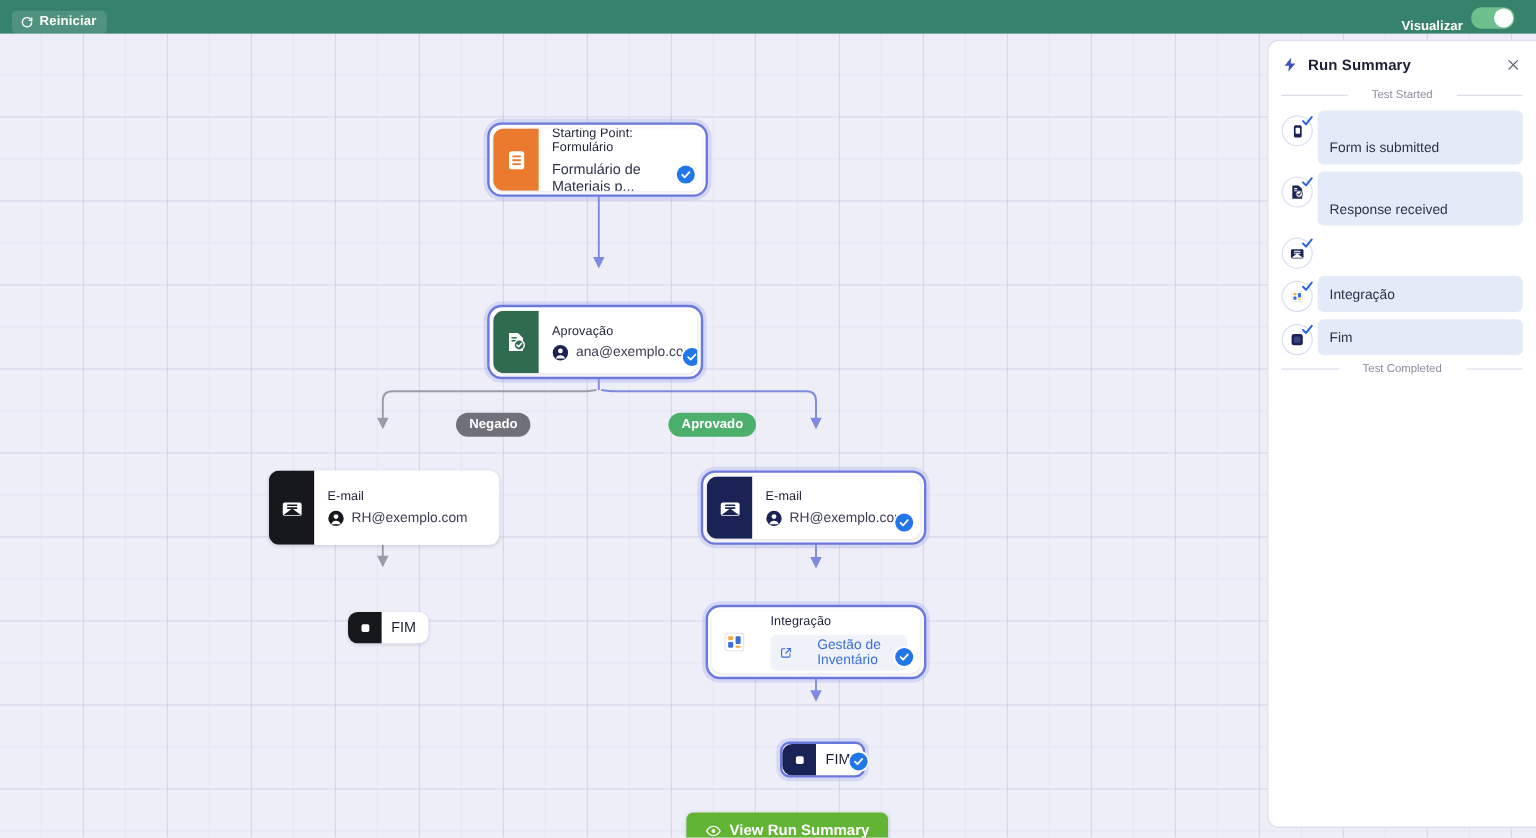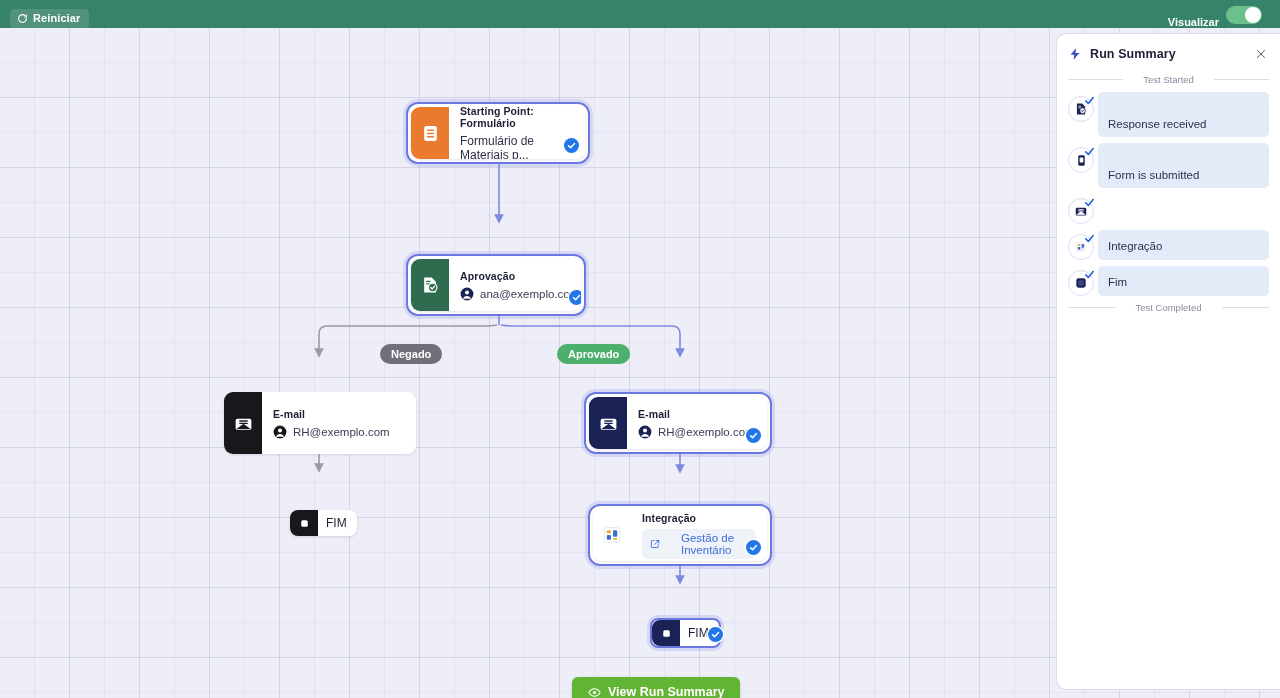--- a/index.html
+++ b/index.html
@@ -90,21 +90,21 @@
     width: 38px; flex: 0 0 38px;
     display: flex; align-items: center; justify-content: center;
   }
   .body-pane {
     flex: 1; background: #ffffff;
     padding: 9px 11px 9px 11px;
     display: flex; flex-direction: column; justify-content: center;
     gap: 5px;
     position: relative;
   }
-  .node-title { font-size: 10.5px; font-weight: 700; color: #1d2035; letter-spacing: .1px; }
+  .node-title { font-size: 10.5px; font-weight: 400; color: #1d2035; letter-spacing: .1px; }
   .node-sub { font-size: 11.5px; color: #3a3d52; display: flex; align-items: center; gap: 6px; }
   .node-sub.plain { font-size: 12px; color: #2d3047; }
   .check {
     position: absolute; right: 6px; bottom: 6px;
     width: 15px; height: 15px; border-radius: 50%;
     background: #2176e8;
     display: flex; align-items: center; justify-content: center;
     box-shadow: 0 0 0 1.5px #ffffff;
   }
   .check svg { display:block; }
@@ -489,49 +489,49 @@
   </div>
 
   <div class="rs-divider">
     <span class="line"></span>
     <span class="txt">Test Started</span>
     <span class="line"></span>
   </div>
 
   <div class="rs-row tall">
     <div class="rs-icon-wrap">
+      <svg width="13" height="13" viewBox="0 0 24 24">
+          <rect x="6" y="2.5" width="12" height="19" rx="2.6" fill="#1b2356"></rect>
+          <rect x="8.6" y="6.5" width="6.8" height="9" rx="1.3" fill="#ffffff"></rect>
+        </svg>
+      <span class="tick">
+        <svg width="11" height="11" viewBox="0 0 24 24" fill="none" stroke="#2a63d8" stroke-width="3.6" stroke-linecap="round" stroke-linejoin="round">
+            <path d="M4 13 L9.5 18.5 L20 5.5"></path>
+          </svg>
+      </span>
+    </div>
+    <div class="rs-box">Form is submitted</div>
+  </div>
+
+  <div class="rs-row tall">
+    <div class="rs-icon-wrap">
       <svg width="14" height="14" viewBox="0 0 24 24">
           <path d="M5 2.6h9l5 5v14H5z" fill="#1b2356"></path>
           <rect x="7.4" y="6.4" width="5" height="1.5" rx=".7" fill="#ffffff"></rect>
           <rect x="7.4" y="9.4" width="5" height="1.5" rx=".7" fill="#ffffff"></rect>
           <circle cx="14.8" cy="14.8" r="4.8" fill="#ffffff" stroke="#1b2356" stroke-width="1.2"></circle>
           <path d="M12.7 14.9 L14.3 16.5 L17.1 13.2" stroke="#1b2356" stroke-width="1.6" fill="none" stroke-linecap="round" stroke-linejoin="round"></path>
         </svg>
       <span class="tick">
         <svg width="11" height="11" viewBox="0 0 24 24" fill="none" stroke="#2a63d8" stroke-width="3.6" stroke-linecap="round" stroke-linejoin="round">
             <path d="M4 13 L9.5 18.5 L20 5.5"></path>
           </svg>
       </span>
     </div>
     <div class="rs-box">Response received</div>
-  </div>
-
-  <div class="rs-row tall">
-    <div class="rs-icon-wrap">
-      <svg width="13" height="13" viewBox="0 0 24 24">
-          <rect x="6" y="2.5" width="12" height="19" rx="2.6" fill="#1b2356"></rect>
-          <rect x="8.6" y="6.5" width="6.8" height="9" rx="1.3" fill="#ffffff"></rect>
-        </svg>
-      <span class="tick">
-        <svg width="11" height="11" viewBox="0 0 24 24" fill="none" stroke="#2a63d8" stroke-width="3.6" stroke-linecap="round" stroke-linejoin="round">
-            <path d="M4 13 L9.5 18.5 L20 5.5"></path>
-          </svg>
-      </span>
-    </div>
-    <div class="rs-box">Form is submitted</div>
   </div>
 
   <div class="rs-row tall">
     <div class="rs-icon-wrap">
       <svg width="14" height="14" viewBox="0 0 24 24">
           <path d="M3 8.5a2 2 0 0 1 2-2h14a2 2 0 0 1 2 2v9a2 2 0 0 1-2 2H5a2 2 0 0 1-2-2z" fill="#1b2356"></path>
           <path d="M3.8 18.4 L12 12.5 L20.2 18.4" fill="#ffffff"></path>
           <rect x="7" y="8.6" width="10" height="1.4" rx=".7" fill="#ffffff"></rect>
           <rect x="7" y="11.3" width="10" height="1.4" rx=".7" fill="#ffffff"></rect>
         </svg>

